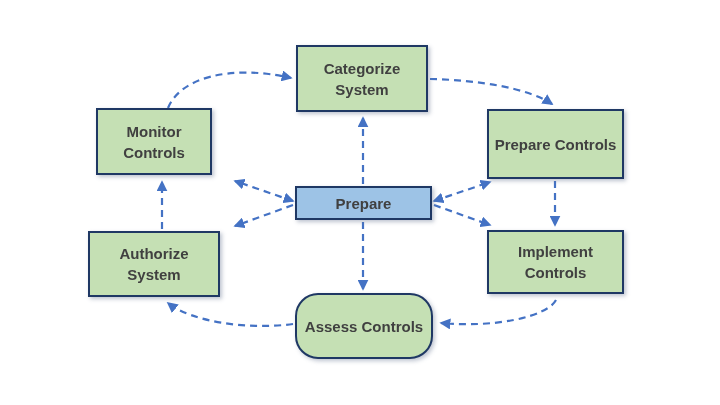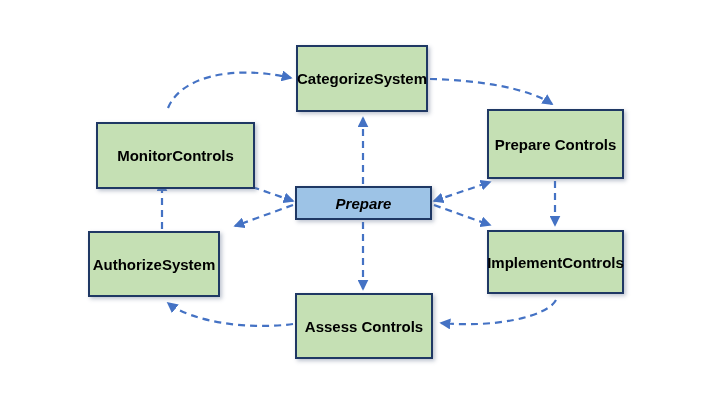--- a/index.html
+++ b/index.html
@@ -11,41 +11,41 @@
   #stage{position:absolute;left:0;top:0;width:720px;height:405px;}
   svg.edges{position:absolute;left:0;top:0;width:720px;height:405px;}
   .edge{
     fill:none;
     stroke-width:2.2;
     stroke-dasharray:7 5;
     stroke-linecap:butt;
   }
   .node{
     position:absolute;
-    display:flex;flex-direction:row;align-items:center;justify-content:center;
+    display:flex;flex-direction:column;align-items:center;justify-content:center;
     border:2px solid #1f3864;
     box-sizing:border-box;
     text-align:center;
     font-weight:bold;
     font-size:15px;
-    color:#000000;
+    color:#404040;
     line-height:21px;
     box-shadow:2px 2px 4px rgba(110,125,150,0.45);
   }
   .node.green{background:#c5e0b4;}
-  .node.blue{background:#9dc3e6;font-style:italic;}
+  .node.blue{background:#9dc3e6;}
   .node span{display:block;}
   
-  #node-monitor   {left:96px;  top:122px; width:159px; height:67px;}
+  #node-monitor   {left:96px;  top:108px; width:116px; height:67px;}
   #node-categorize{left:296px; top:45px;  width:132px; height:67px;}
   #node-select    {left:487px; top:109px; width:137px; height:70px;}
   #node-prepare   {left:295px; top:186px; width:137px; height:34px;}
   #node-authorize {left:88px;  top:231px; width:132px; height:66px;}
   #node-implement {left:487px; top:230px; width:137px; height:64px;}
-  #node-assess    {left:295px; top:293px; width:138px; height:66px;}
+  #node-assess    {left:295px; top:293px; width:138px; height:66px;border-radius:23px;}
 </style>
 </head>
 <body>
 
 <div id="stage">
 
   <svg class="edges" viewBox="0 0 720 405" xmlns="http://www.w3.org/2000/svg">
     <defs>
       <marker id="ah" viewBox="0 0 10 10" refX="8.5" refY="5" markerWidth="5" markerHeight="5" orient="auto-start-reverse">
         <path d="M0 0 L10 5 L0 10 z" fill="#4472c4"></path>

